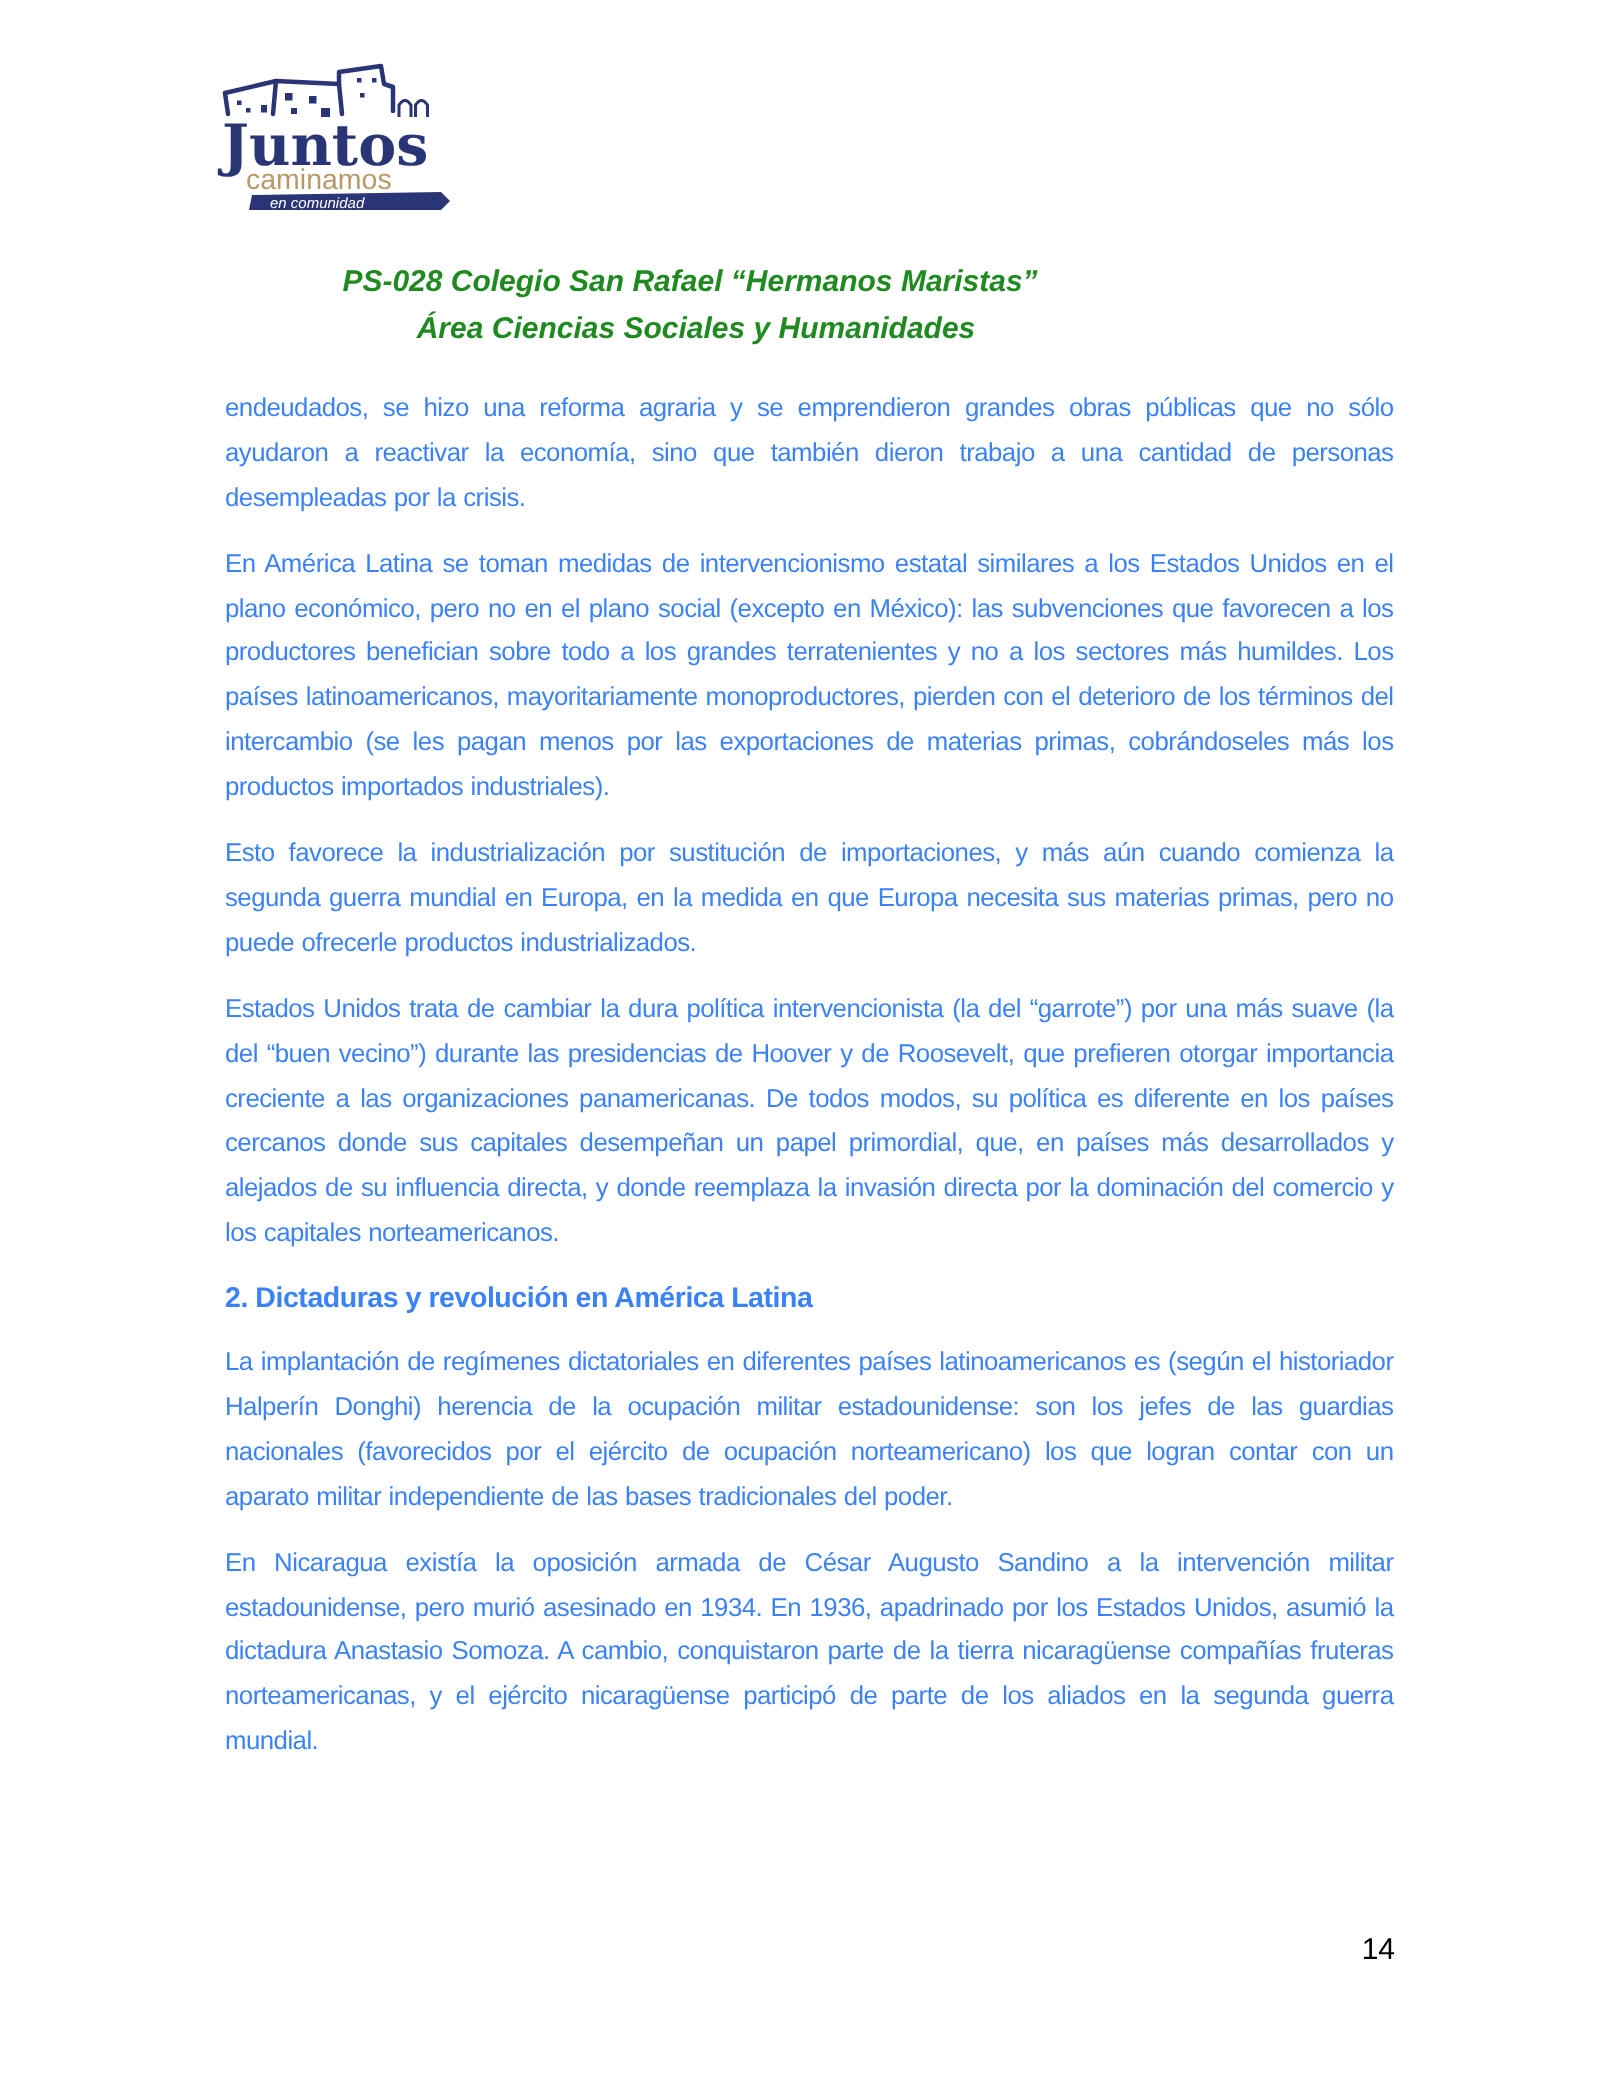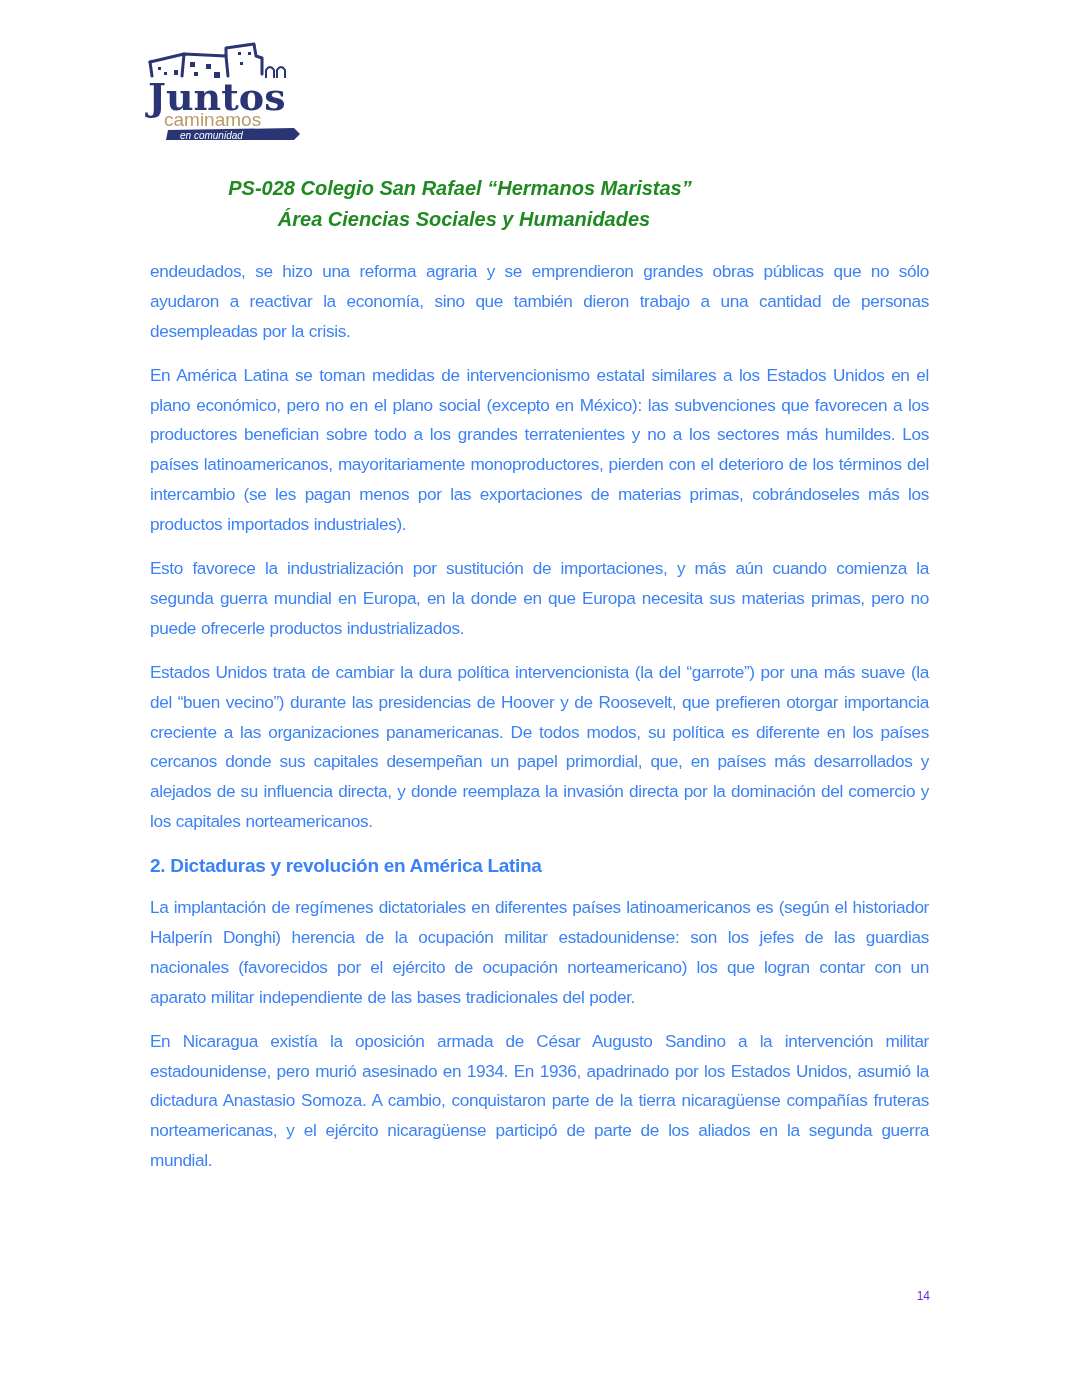--- a/index.html
+++ b/index.html
@@ -61,22 +61,22 @@
       font-weight: bold;
       letter-spacing: -0.3px;
     }
     .page-number {
       position: absolute;
       left: 900px;
       top: 1289px;
       width: 30px;
       text-align: right;
       font-family: "Liberation Sans", sans-serif;
-      font-size: 12px;
-      color: #6d28d9;
+      font-size: 20px;
+      color: #000000;
     }
   </style>
 </head>
 <body>
 
 <div class="logo">
   <svg width="170" height="105" viewBox="0 0 170 105">
 
     <g fill="none" stroke="#2a3575" stroke-width="3" stroke-linecap="round" stroke-linejoin="round">
       <path d="M6 22 L40 14 L82 16 L82 8 L110 4 L112 16 L118 18 L118 34"></path>
@@ -111,20 +111,20 @@
 </div>
 
 <div class="header">
   <div class="line1">PS-028 Colegio San Rafael “Hermanos Maristas”</div>
   <div class="line2">Área Ciencias Sociales y Humanidades</div>
 </div>
 
 <div class="content">
   <p>endeudados, se hizo una reforma agraria y se emprendieron grandes obras públicas que no sólo ayudaron a reactivar la economía, sino que también dieron trabajo a una cantidad de personas desempleadas por la crisis.</p>
   <p>En América Latina se toman medidas de intervencionismo estatal similares a los Estados Unidos en el plano económico, pero no en el plano social (excepto en México): las subvenciones que favorecen a los productores benefician sobre todo a los grandes terratenientes y no a los sectores más humildes. Los países latinoamericanos, mayoritariamente monoproductores, pierden con el deterioro de los términos del intercambio (se les pagan menos por las exportaciones de materias primas, cobrándoseles más los productos importados industriales).</p>
-  <p>Esto favorece la industrialización por sustitución de importaciones, y más aún cuando comienza la segunda guerra mundial en Europa, en la donde en que Europa necesita sus materias primas, pero no puede ofrecerle productos industrializados.</p>
+  <p>Esto favorece la industrialización por sustitución de importaciones, y más aún cuando comienza la segunda guerra mundial en Europa, en la medida en que Europa necesita sus materias primas, pero no puede ofrecerle productos industrializados.</p>
   <p>Estados Unidos trata de cambiar la dura política intervencionista (la del “garrote”) por una más suave (la del “buen vecino”) durante las presidencias de Hoover y de Roosevelt, que prefieren otorgar importancia creciente a las organizaciones panamericanas. De todos modos, su política es diferente en los países cercanos donde sus capitales desempeñan un papel primordial, que, en países más desarrollados y alejados de su influencia directa, y donde reemplaza la invasión directa por la dominación del comercio y los capitales norteamericanos.</p>
   <h2>2. Dictaduras y revolución en América Latina</h2>
   <p>La implantación de regímenes dictatoriales en diferentes países latinoamericanos es (según el historiador Halperín Donghi) herencia de la ocupación militar estadounidense: son los jefes de las guardias nacionales (favorecidos por el ejército de ocupación norteamericano) los que logran contar con un aparato militar independiente de las bases tradicionales del poder.</p>
   <p>En Nicaragua existía la oposición armada de César Augusto Sandino a la intervención militar estadounidense, pero murió asesinado en 1934. En 1936, apadrinado por los Estados Unidos, asumió la dictadura Anastasio Somoza. A cambio, conquistaron parte de la tierra nicaragüense compañías fruteras norteamericanas, y el ejército nicaragüense participó de parte de los aliados en la segunda guerra mundial.</p>
 </div>
 
 <div class="page-number">14</div>
 
 </body></html>

